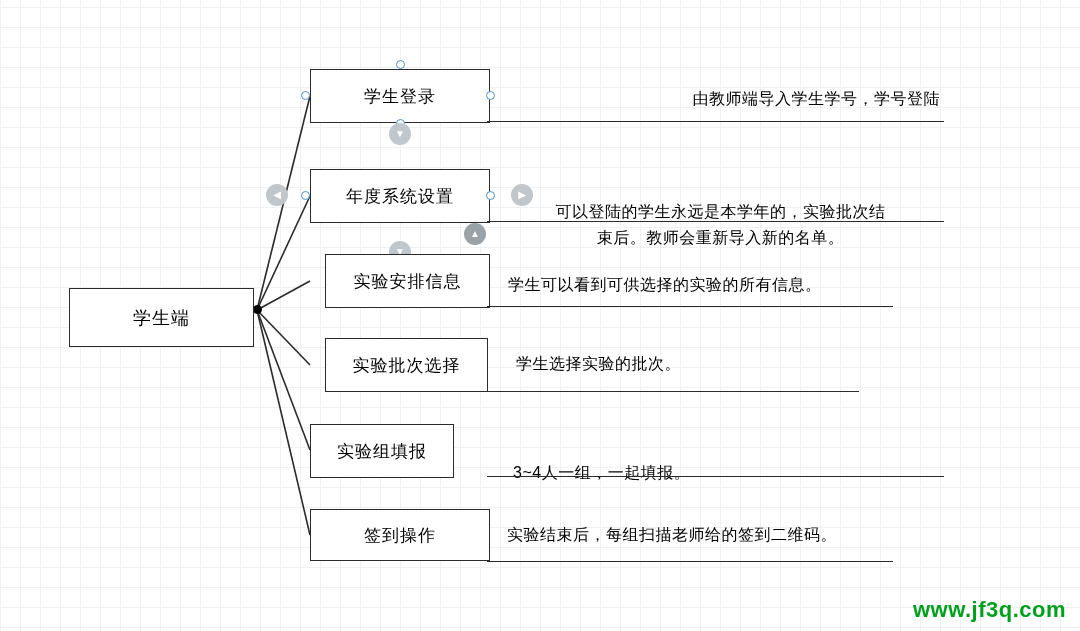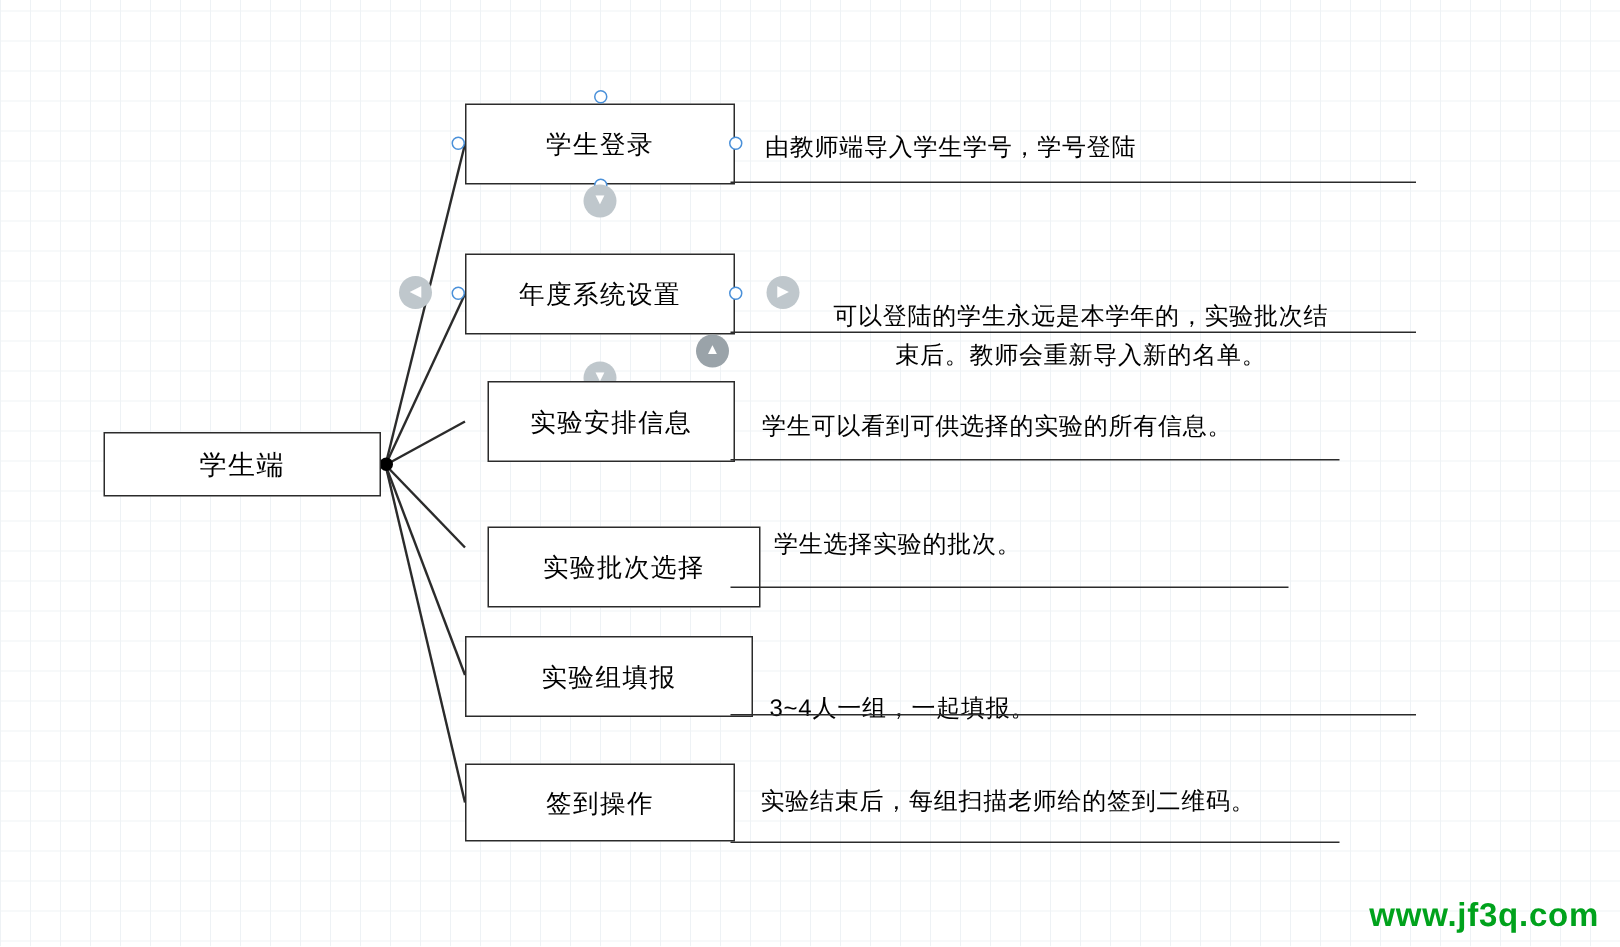--- a/index.html
+++ b/index.html
@@ -116,53 +116,53 @@
       <line x1="257" y1="310" x2="310" y2="196"></line>
       <line x1="257" y1="310" x2="310" y2="281"></line>
       <line x1="257" y1="310" x2="310" y2="365"></line>
       <line x1="257" y1="310" x2="310" y2="450"></line>
       <line x1="257" y1="310" x2="310" y2="535"></line>
     </g>
   </svg>
 
   <div class="root-dot" style="left:253px; top:305px;"></div>
 
-  <div class="node root-node" style="left:69px; top:288px; width:185px; height:43px;">学生端</div>
+  <div class="node root-node" style="left:69px; top:288px; width:185px; height:59px;">学生端</div>
 
   <div class="node" style="left:310px; top:69px; width:180px; height:54px;">学生登录</div>
   <div class="handle" style="left:396px; top:60px;"></div>
   <div class="handle" style="left:301px; top:91px;"></div>
   <div class="handle" style="left:486px; top:91px;"></div>
   <div class="handle" style="left:396px; top:119px;"></div>
-  <div class="note" style="left:510px; top:86px; width:430px;">由教师端导入学生学号，学号登陆</div>
+  <div class="note" style="left:510px; top:86px; width:430px;text-align:right;">由教师端导入学生学号，学号登陆</div>
   <div class="underline" style="left:487px; top:121px; width:457px;"></div>
 
   <div class="arrow-btn" style="left:389px; top:123px;">▼</div>
 
   <div class="node" style="left:310px; top:169px; width:180px; height:54px;">年度系统设置</div>
   <div class="handle" style="left:301px; top:191px;"></div>
   <div class="handle" style="left:486px; top:191px;"></div>
   <div class="note center" style="left:508px; top:169px; width:425px;margin-top:30px;">可以登陆的学生永远是本学年的，实验批次结
 束后。教师会重新导入新的名单。</div>
   <div class="underline" style="left:487px; top:221px; width:457px;"></div>
 
   <div class="arrow-btn" style="left:266px; top:184px;">◀</div>
   <div class="arrow-btn" style="left:511px; top:184px;">▶</div>
   <div class="arrow-btn" style="left:389px; top:241px;">▼</div>
   <div class="arrow-btn dark" style="left:464px; top:223px;">▲</div>
 
   <div class="node" style="left:325px; top:254px; width:165px; height:54px;">实验安排信息</div>
   <div class="note" style="left:508px; top:272px; width:420px;">学生可以看到可供选择的实验的所有信息。</div>
   <div class="underline" style="left:487px; top:306px; width:406px;"></div>
 
-  <div class="node" style="left:325px; top:351px; width:182px; height:54px;">实验批次选择</div>
+  <div class="node" style="left:325px; top:338px; width:163px; height:54px;">实验批次选择</div>
   <div class="note" style="left:516px; top:351px; width:400px;">学生选择实验的批次。</div>
   <div class="underline" style="left:487px; top:391px; width:372px;"></div>
 
-  <div class="node" style="left:310px; top:424px; width:192px; height:54px;">实验组填报</div>
+  <div class="node" style="left:310px; top:424px; width:144px; height:54px;">实验组填报</div>
   <div class="note" style="left:513px; top:460px; width:400px;">3~4人一组，一起填报。</div>
   <div class="underline" style="left:487px; top:476px; width:457px;"></div>
 
   <div class="node" style="left:310px; top:509px; width:180px; height:52px;">签到操作</div>
   <div class="note" style="left:507px; top:522px; width:420px;">实验结束后，每组扫描老师给的签到二维码。</div>
   <div class="underline" style="left:487px; top:561px; width:406px;"></div>
 
   <div class="watermark">www.jf3q.com</div>
 </div>
 

